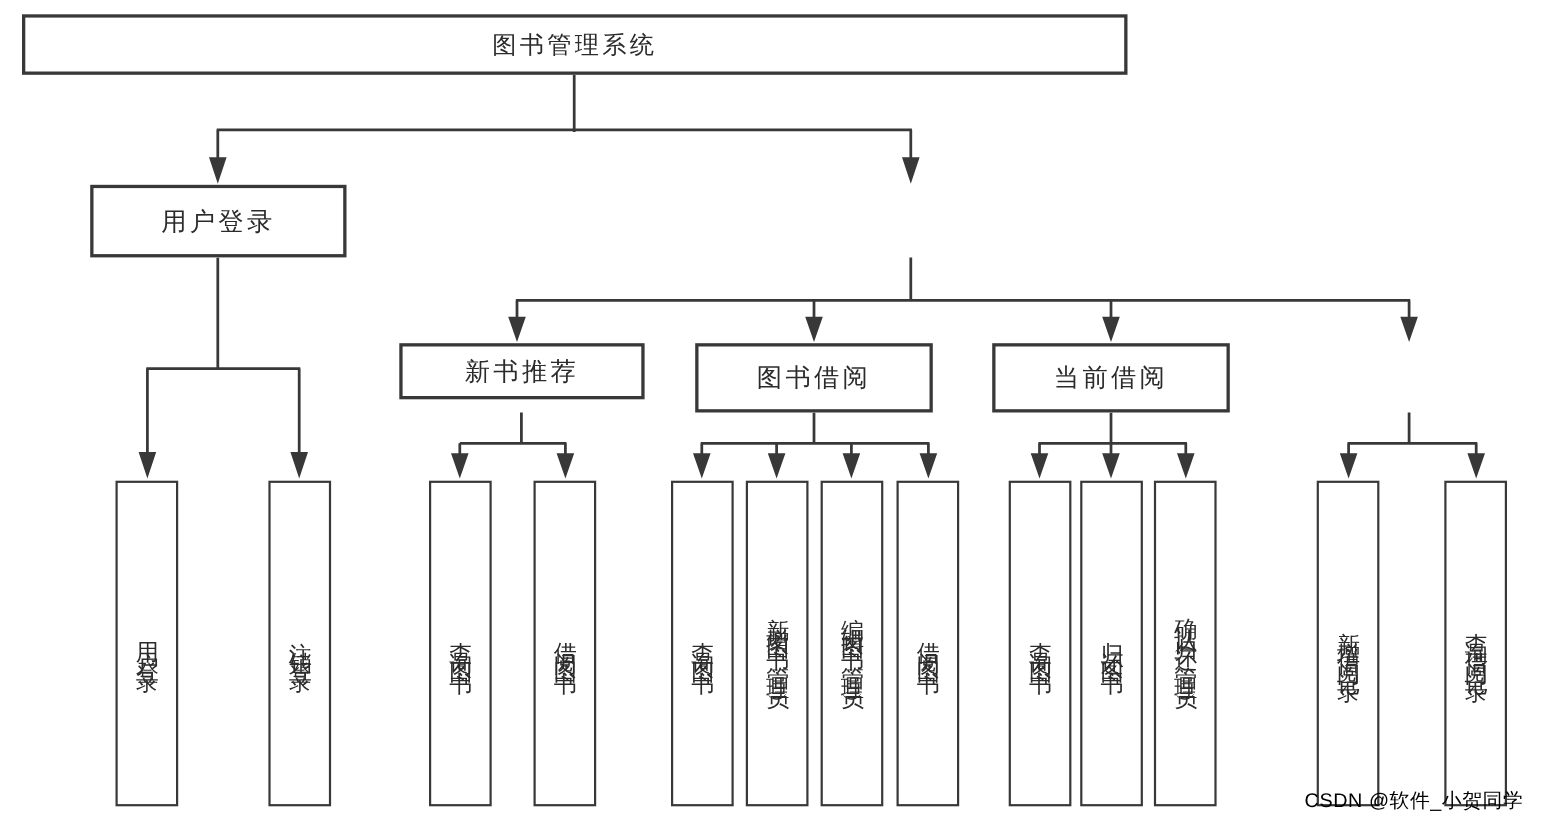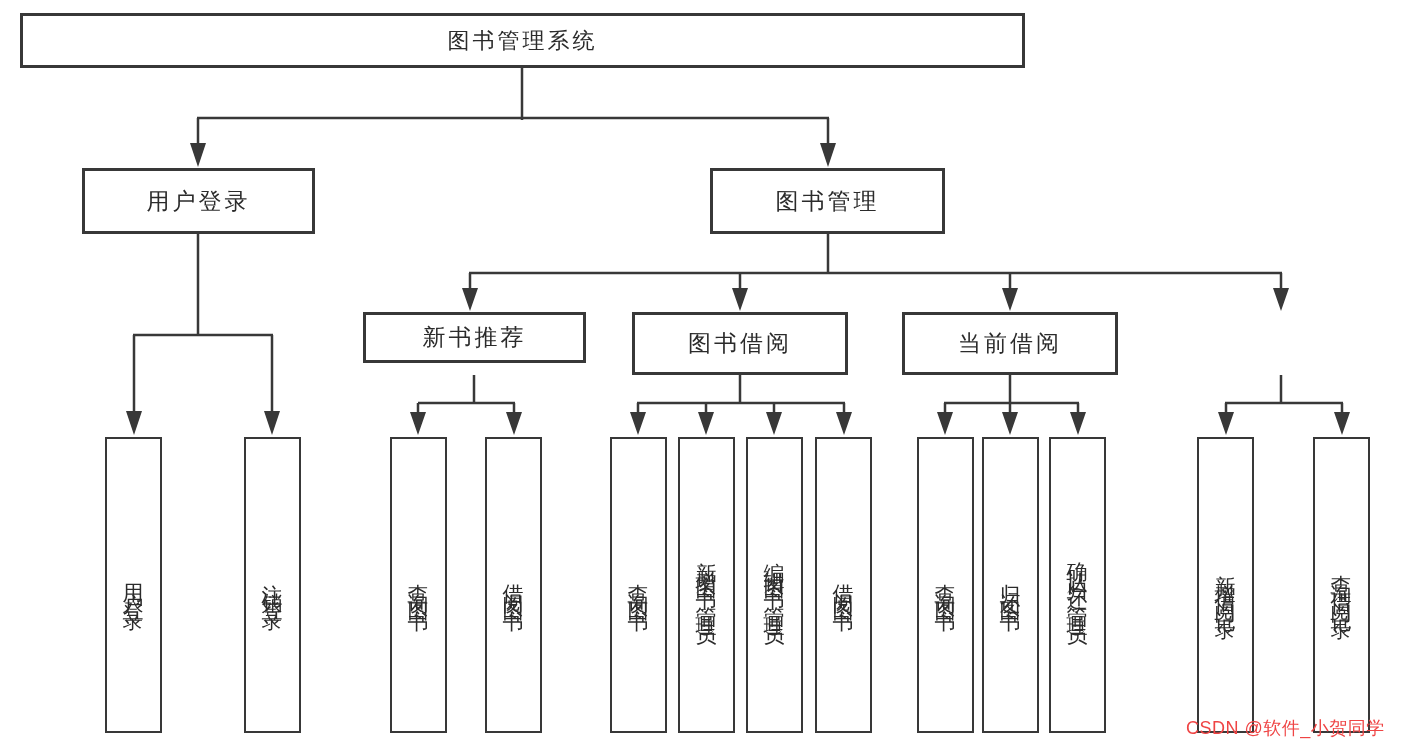--- a/index.html
+++ b/index.html
@@ -75,21 +75,21 @@
   .lf9  { left: 917px; }
   .lf10 { left: 982px; }
   .lf11 { left: 1049px; }
   .lf12 { left: 1197px; }
   .lf13 { left: 1313px; }
   .watermark {
     position: absolute;
     left: 1186px;
     top: 716px;
     font-size: 18px;
-    color: #ef4444;
+    color: #000000;
     letter-spacing: 0.5px;
     z-index: 5;
     white-space: nowrap;
   }
 </style>
 </head>
 <body>
 
 <div class="canvas">
 
@@ -106,21 +106,20 @@
              M462 288 h16 l-8 23 z M732 288 h16 l-8 23 z M1002 288 h16 l-8 23 z M1273 288 h16 l-8 23 z
              M410 412 h16 l-8 23 z M506 412 h16 l-8 23 z
              M630 412 h16 l-8 23 z M698 412 h16 l-8 23 z M766 412 h16 l-8 23 z M836 412 h16 l-8 23 z
              M937 412 h16 l-8 23 z M1002 412 h16 l-8 23 z M1070 412 h16 l-8 23 z
              M1218 412 h16 l-8 23 z M1334 412 h16 l-8 23 z" fill="#383838" stroke="none"></path>
   </svg>
 
   <div class="box root">图书管理系统</div>
 
   <div class="box l2a">用户登录</div>
-  <div class="box l2b">图书管理</div>
 
   <div class="box l3a">新书推荐</div>
   <div class="box l3b">图书借阅</div>
   <div class="box l3c">当前借阅</div>
 
   <div class="leaf lf1">
       <span>用户登录</span>
     </div>
   <div class="leaf lf2">
       <span>注销登录</span>

